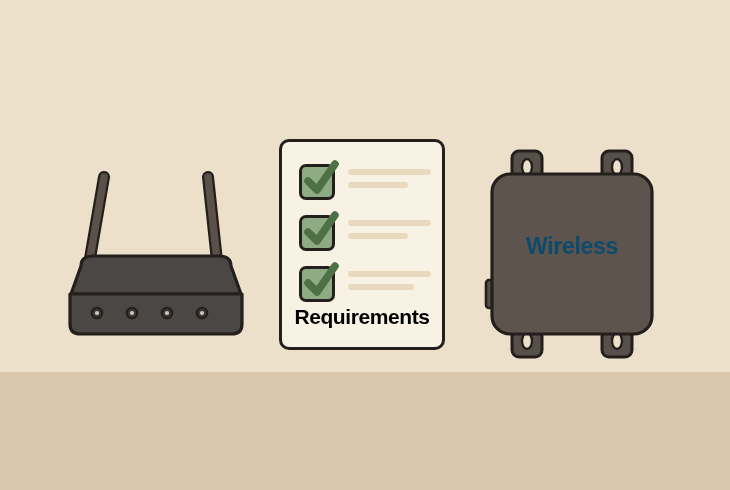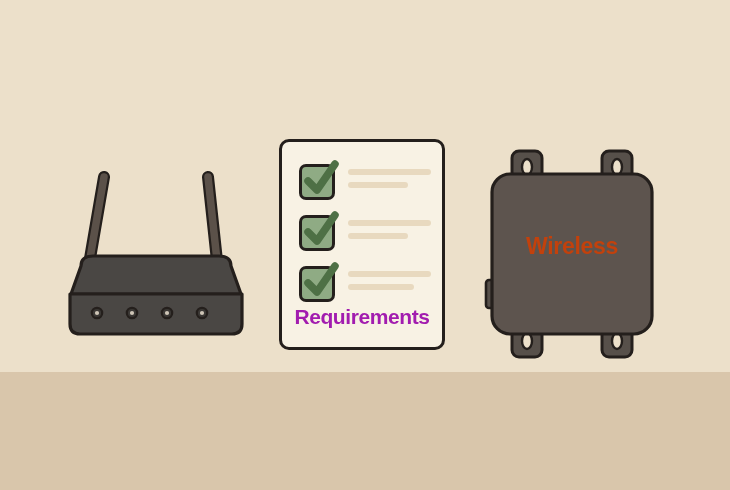--- a/index.html
+++ b/index.html
@@ -92,41 +92,41 @@
   .ln.short { width: 72%; }
   .ln.mid   { width: 80%; }
   .clip-title {
     position: absolute;
     left: 0;
     right: 0;
     bottom: 18px;
     text-align: center;
     font-size: 21px;
     font-weight: bold;
-    color: #a21caf;
+    color: #000000;
     letter-spacing: -0.4px;
     font-family: "Liberation Sans", sans-serif;
   }
 
   
   .bridge {
     position: absolute;
     left: 484px;
     top: 148px;
     width: 176px;
     height: 212px;
   }
   .bridge-svg { display:block; width:176px; height:212px; }
   .bridge-label {
     position: absolute;
     left: 0;
     right: 0;
     top: 84px;
     text-align: center;
-    color: #c2410c;
+    color: #0c4a6e;
     font-size: 23px;
     font-weight: bold;
     line-height: 1.22;
     letter-spacing: -0.3px;
     font-family: "Liberation Sans", sans-serif;
     pointer-events: none;
   }
 </style>
 </head>
 <body>

